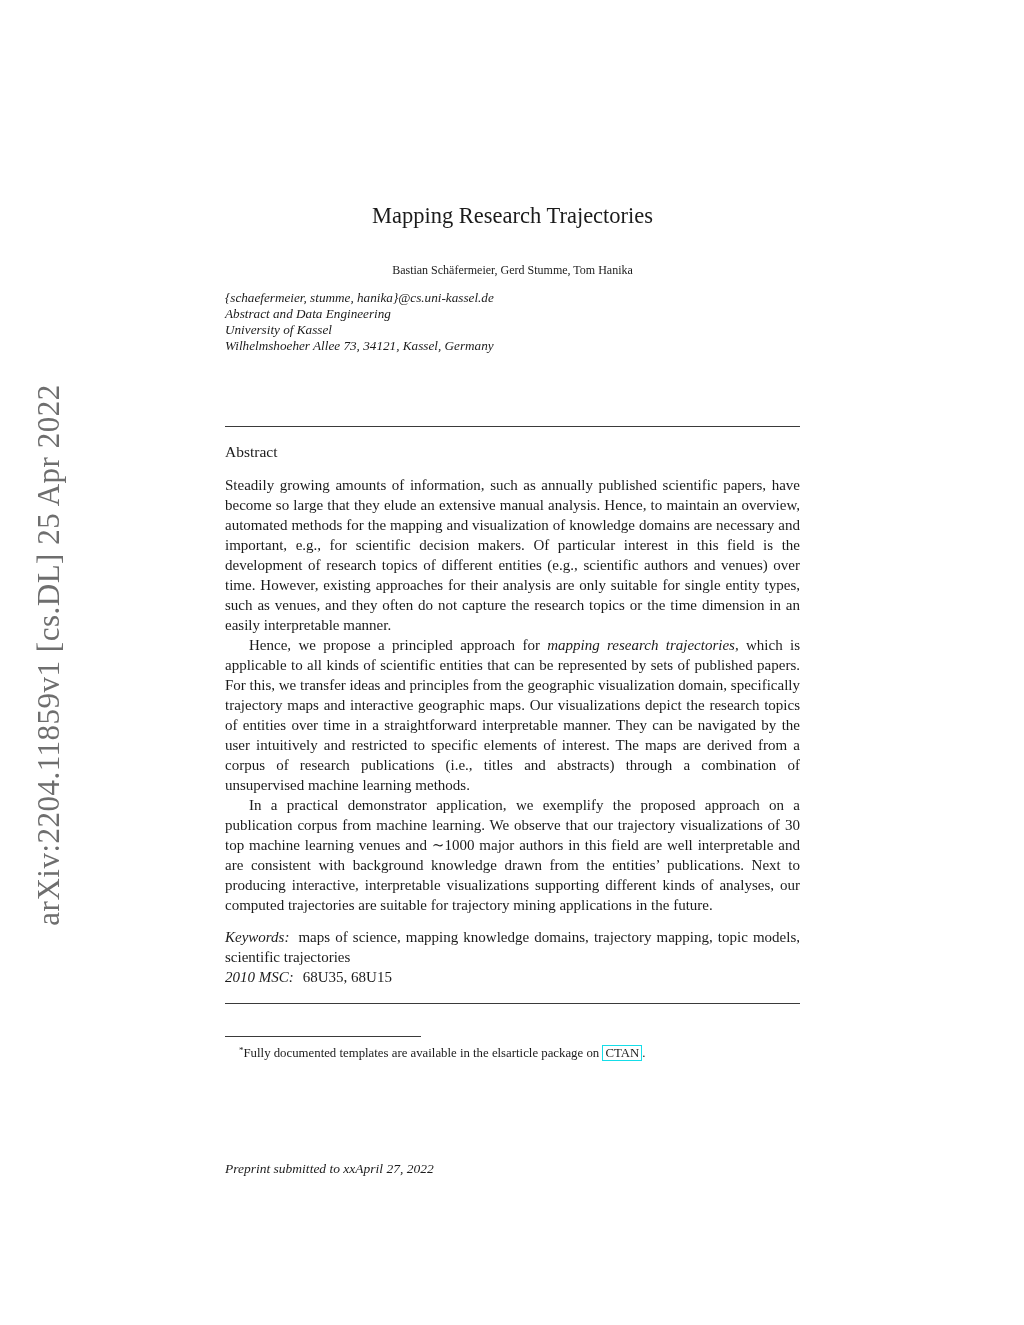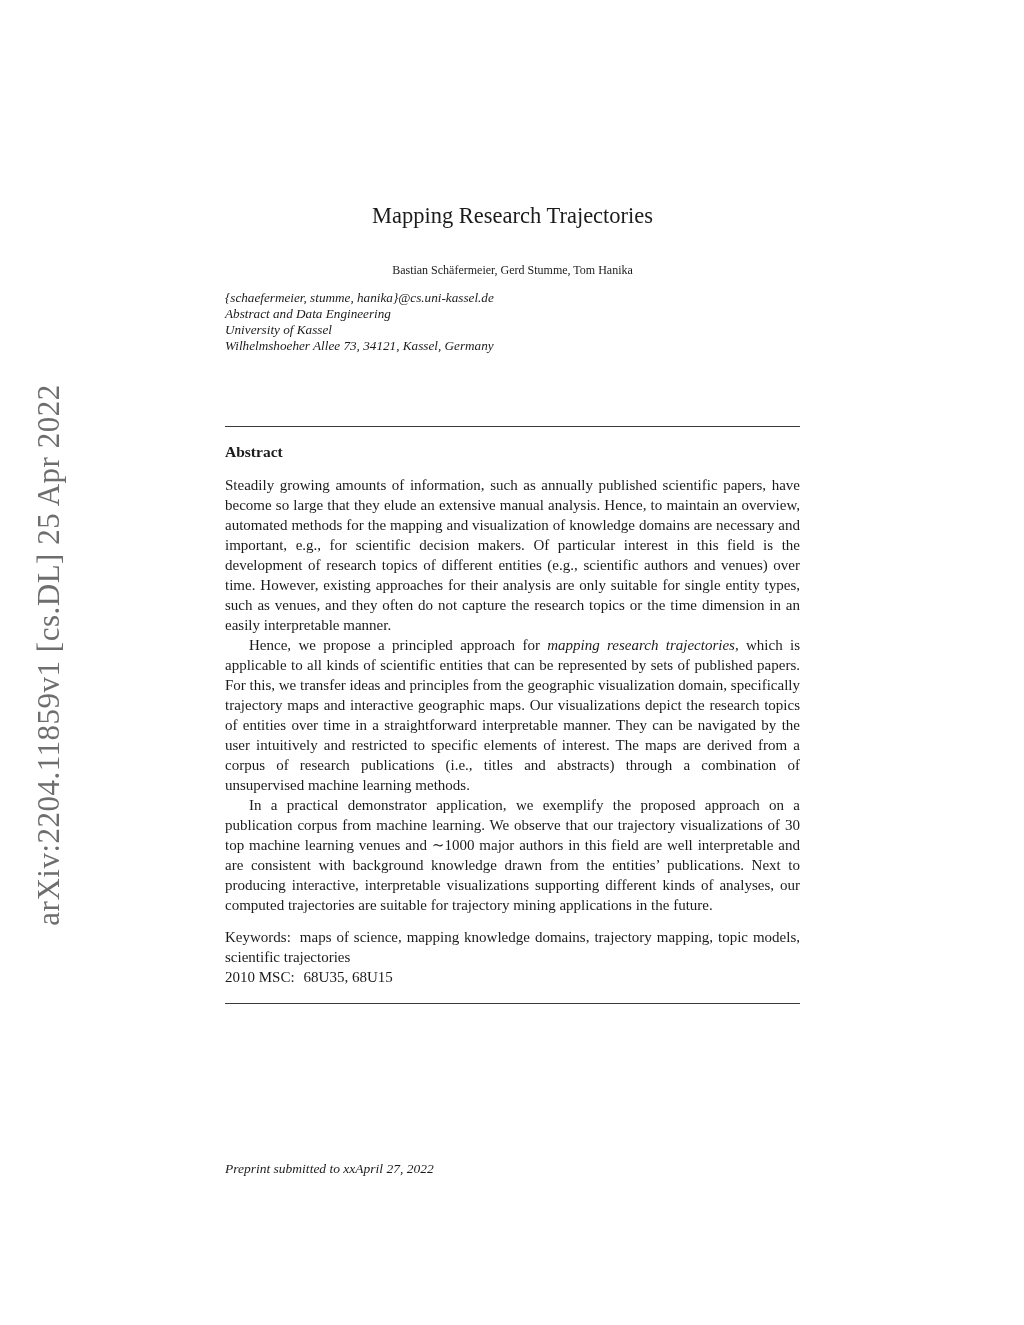--- a/index.html
+++ b/index.html
@@ -47,36 +47,36 @@
     line-height: 16px;
   }
   .rule {
     border-top: 1px solid #3a3a3a;
     height: 0;
   }
   .rule-top { margin-top: 72px; }
   .rule-bottom { margin-top: 16px; }
   .abstract-heading {
     margin-top: 15px;
-    font-weight: bold;
+    font-weight: normal;
     font-size: 15.5px;
     line-height: 19px;
   }
   .para {
     margin-top: 0;
     text-align: justify;
   }
   .para.first { margin-top: 14px; }
   .para.indent { text-indent: 24px; }
   .italic { font-style: italic; }
   .keywords {
     margin-top: 12px;
     text-align: justify;
   }
-  .kw-label { margin-right: 9px; }
+  .kw-label { font-style: italic; margin-right: 9px; }
   .msc-line { text-align: left; }
   .footnote-block { margin-top: 32px; }
   .footnote-rule {
     width: 196px;
     border-top: 1px solid #3a3a3a;
     height: 0;
     margin-bottom: 5px;
   }
   .footnote {
     font-size: 12.8px;
@@ -135,19 +135,23 @@
 
   <p class="para indent">In a practical demonstrator application, we exemplify the proposed approach on a publication corpus from machine learning. We observe that our trajectory visualizations of 30 top machine learning venues and ∼1000 major authors in this field are well interpretable and are consistent with background knowledge drawn from the entities’ publications. Next to producing interactive, interpretable visualizations supporting different kinds of analyses, our computed trajectories are suitable for trajectory mining applications in the future.</p>
 
   <div class="keywords">
     <div><span class="kw-label">Keywords:</span><span>maps of science, mapping knowledge domains, trajectory mapping, topic models, scientific trajectories</span></div>
     <div class="msc-line"><span class="kw-label">2010 MSC:</span><span>68U35, 68U15</span></div>
   </div>
 
   <div class="rule rule-bottom"></div>
 
+  <div class="footnote-block">
+    <div class="footnote-rule"></div>
+    <div class="footnote"><span class="fn-star">*</span><span>Fully documented templates are available in the elsarticle package on </span><span class="link-box">CTAN</span><span>.</span></div>
+  </div>
 
 </div>
 
 <div class="footer">
   <span>Preprint submitted to xx</span>
   <span>April 27, 2022</span>
 </div>
 
 </body></html>

